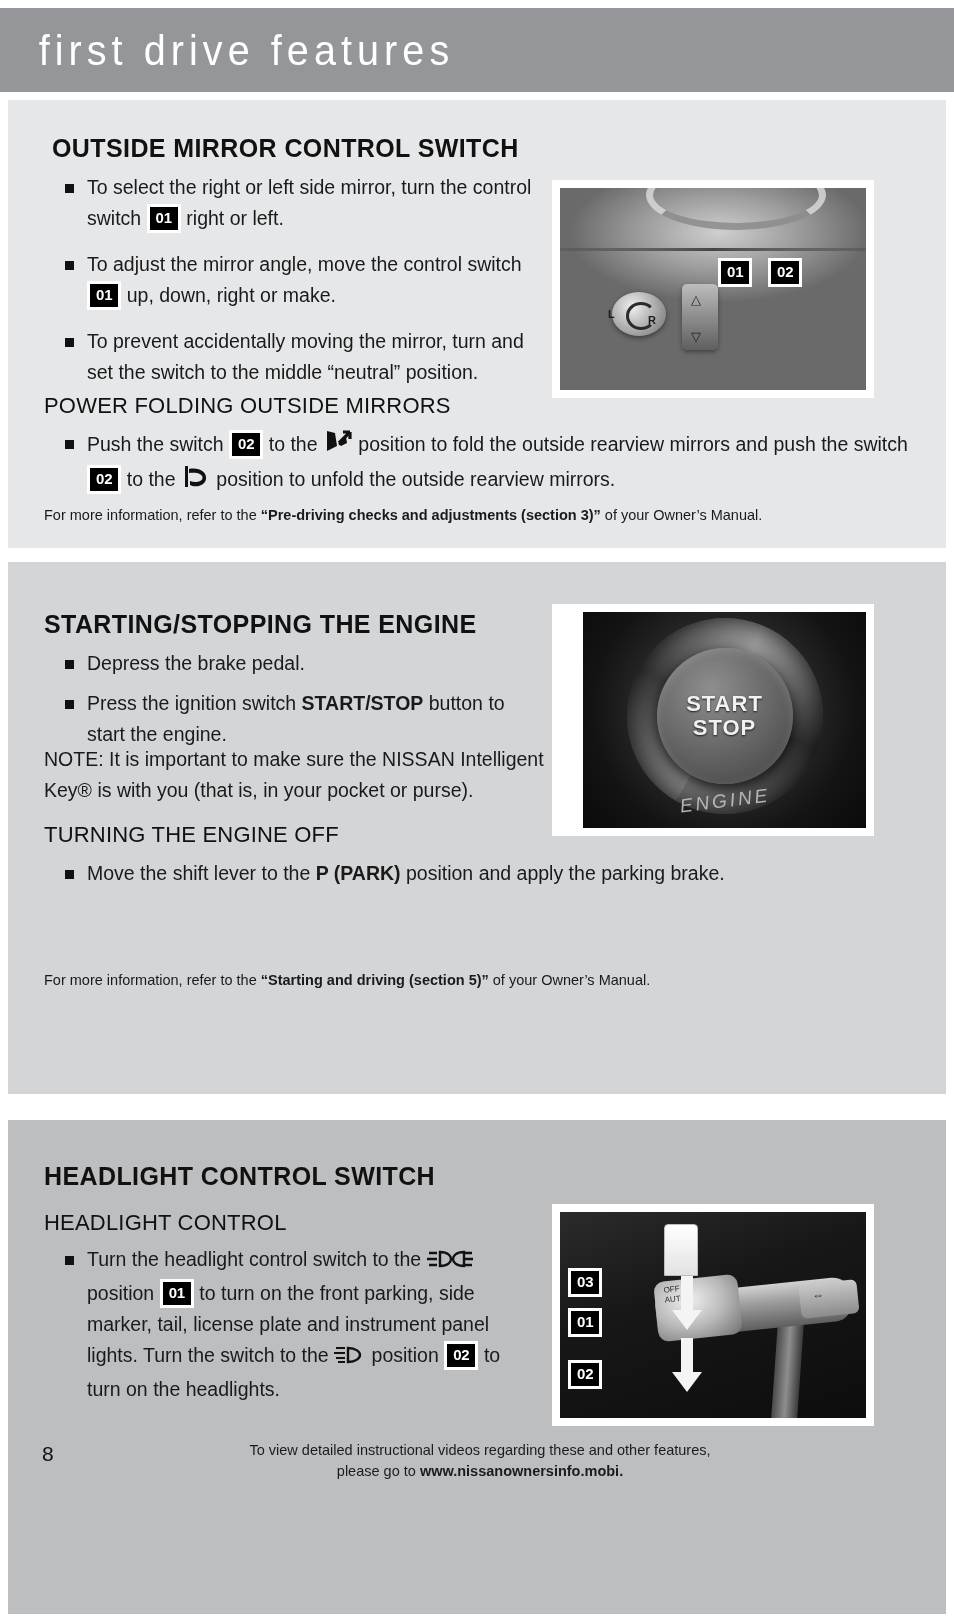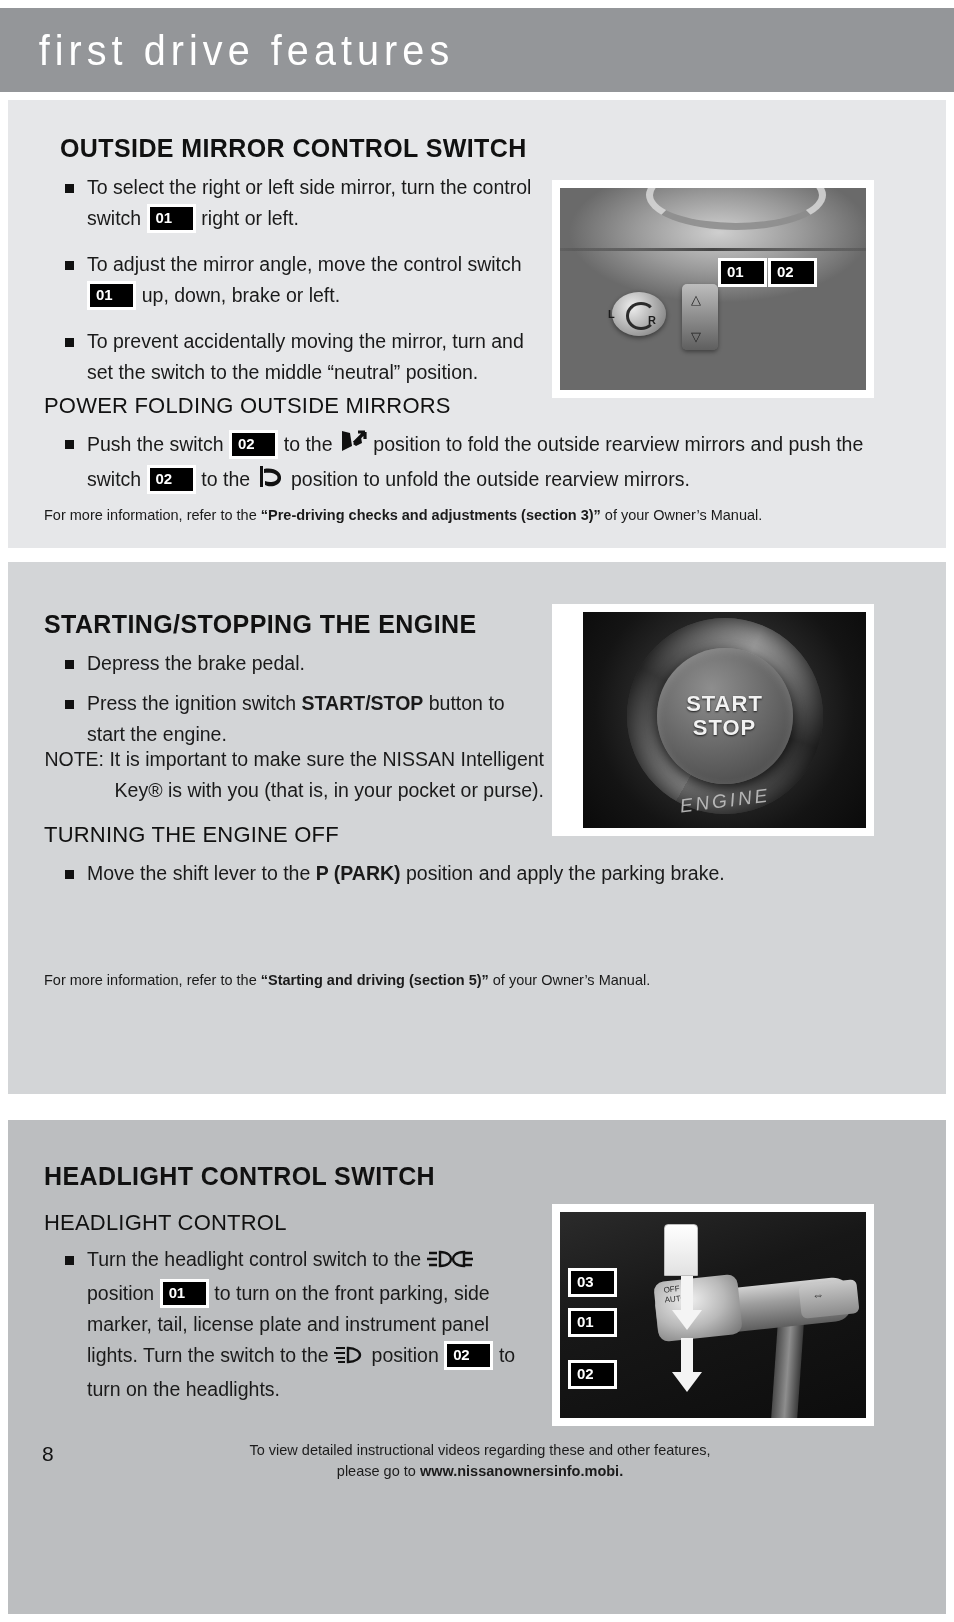--- a/index.html
+++ b/index.html
@@ -78,21 +78,21 @@
   }
   ul.bullets.tight li { margin-bottom: 9px; }
 
   .badge {
     display: inline-block;
     background: #000;
     color: #fff;
     font-weight: bold;
     font-size: 15px;
     line-height: 20px;
-    padding: 1px 21px 2px 6px;
+    padding: 1px 6px 2px 6px;
     border: 3px solid #ffffff;
     vertical-align: 2px;
     font-family: "Liberation Sans", sans-serif;
     letter-spacing: -0.2px;
   }
   .badge.on-photo { position:absolute; border-color:#ffffff; }
 
   b, strong { font-weight: bold; }
 
   .footnote {
@@ -227,32 +227,32 @@
 </style>
 </head>
 <body>
 
 <div class="header-band">
   <div class="header-title">first drive features</div>
 </div>
 
 <div class="panel panel-1">
 
-  <h2 class="section-title" style="position:absolute;left:52px;top:34px;">OUTSIDE MIRROR CONTROL SWITCH</h2>
+  <h2 class="section-title" style="position:absolute;left:44px;top:34px;">OUTSIDE MIRROR CONTROL SWITCH</h2>
 
   <ul class="bullets" style="position:absolute;left:36px;top:72px;width:500px;">
     <li>
       <span>To select the right or left side mirror, turn the control switch</span>
       <span class="badge">01</span>
       <span>right or left.</span>
     </li>
     <li>
       <span>To adjust the mirror angle, move the control switch</span>
       <span class="badge">01</span>
-      <span>up, down, brake or left.</span>
+      <span>up, down, right or make.</span>
     </li>
     <li>
       <span>To prevent accidentally moving the mirror, turn and set the switch to the middle “neutral” position.</span>
     </li>
   </ul>
 
   <h3 class="sub-title" style="position:absolute;left:36px;top:293px;">POWER FOLDING OUTSIDE MIRRORS</h3>
 
   <ul class="bullets" style="position:absolute;left:36px;top:328px;width:870px;">
     <li>
@@ -306,21 +306,21 @@
 
   <ul class="bullets tight" style="position:absolute;left:36px;top:86px;width:490px;">
     <li>
       <span>Depress the brake pedal.</span>
     </li>
     <li>
       <span>Press the ignition switch </span><b>START/STOP</b><span> button to start the engine.</span>
     </li>
   </ul>
 
-  <div class="body-text" style="position:absolute;left:36px;top:182px;width:500px;text-align:right;">NOTE: It is important to make sure the NISSAN Intelligent Key® is with you (that is, in your pocket or purse).</div>
+  <div class="body-text" style="position:absolute;left:36px;top:182px;width:500px;">NOTE: It is important to make sure the NISSAN Intelligent Key® is with you (that is, in your pocket or purse).</div>
 
   <h3 class="sub-title" style="position:absolute;left:36px;top:260px;">TURNING THE ENGINE OFF</h3>
 
   <ul class="bullets" style="position:absolute;left:36px;top:296px;width:870px;">
     <li>
       <span>Move the shift lever to the </span><b>P (PARK)</b><span> position and apply the parking brake.</span>
     </li>
   </ul>
 
   <div class="footnote" style="position:absolute;left:36px;top:408px;width:860px;">

